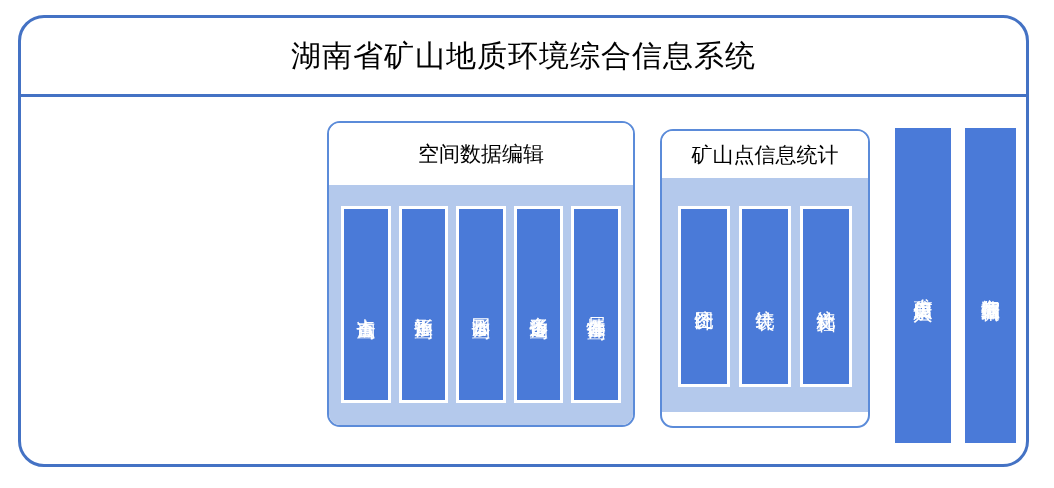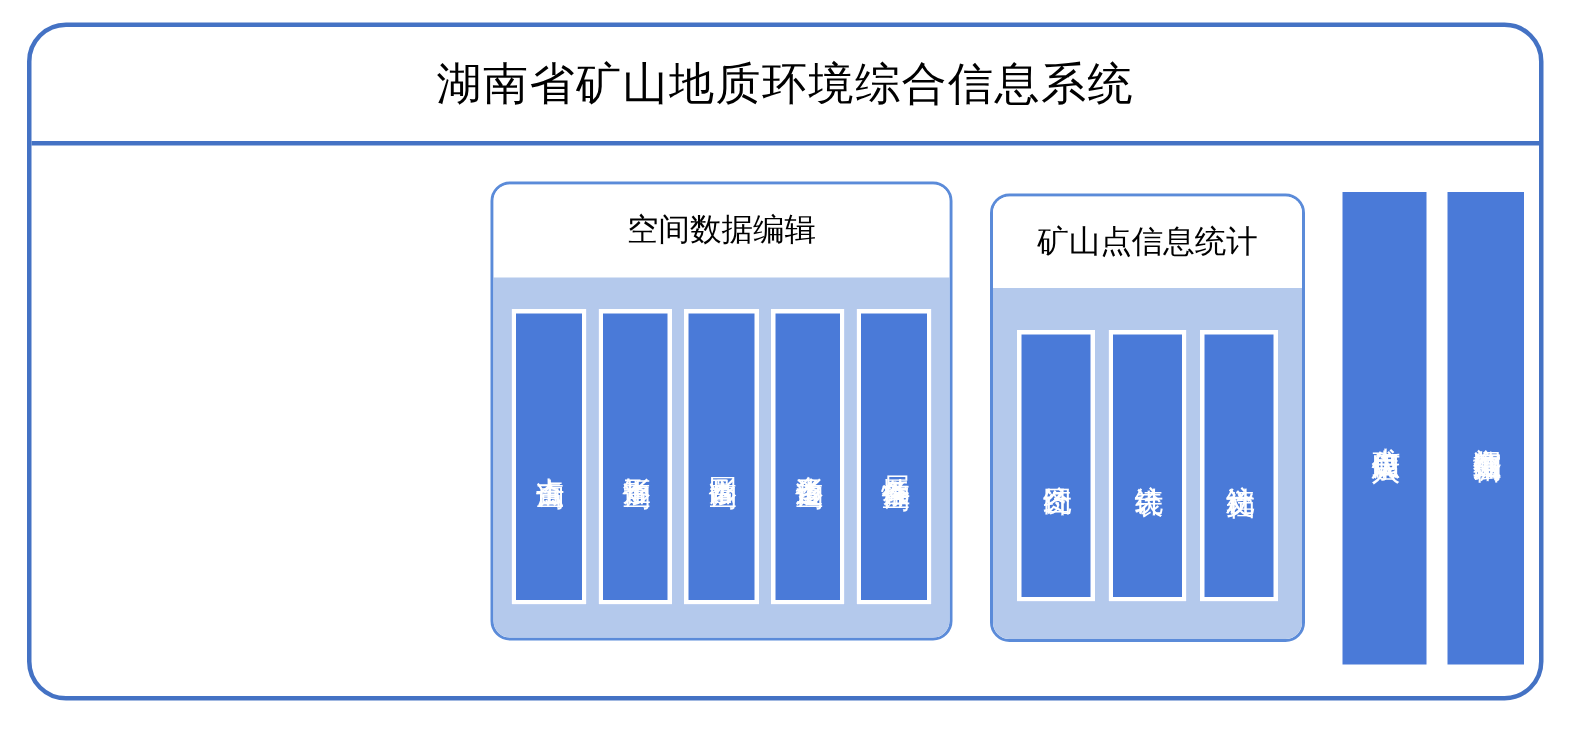--- a/index.html
+++ b/index.html
@@ -156,21 +156,21 @@
   }
   #panel-info-query .item-bar { width: 51px; }
 
   
   #panel-info-statistics {
     left: 639px;
     top: 32px;
     width: 210px;
     height: 299px;
   }
-  #panel-info-statistics .panel-header { height: 61px; text-align: center; }
+  #panel-info-statistics .panel-header { height: 47px; text-align: center; }
   #panel-info-statistics .panel-body {
     height: calc(100% - 61px);
     padding: 28px 16px 25px 16px;
     gap: 9px;
   }
   #panel-info-statistics .item-bar { width: 53px; }
 
   
   #column-mine-point-entry {
     left: 874px;

